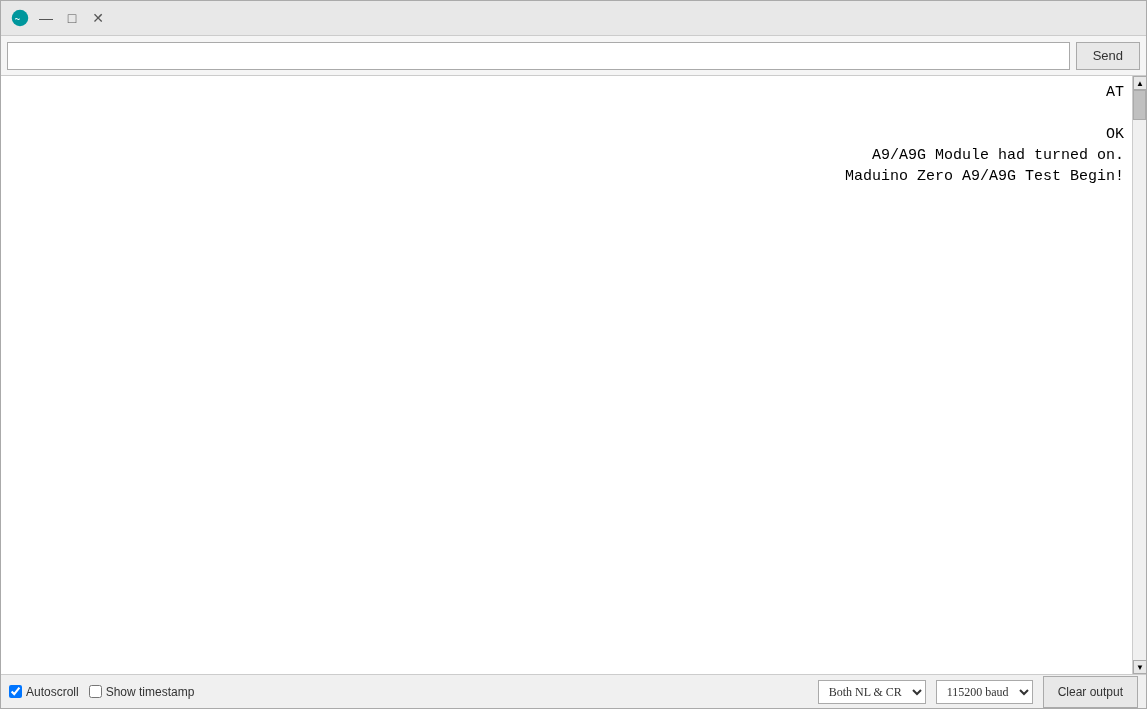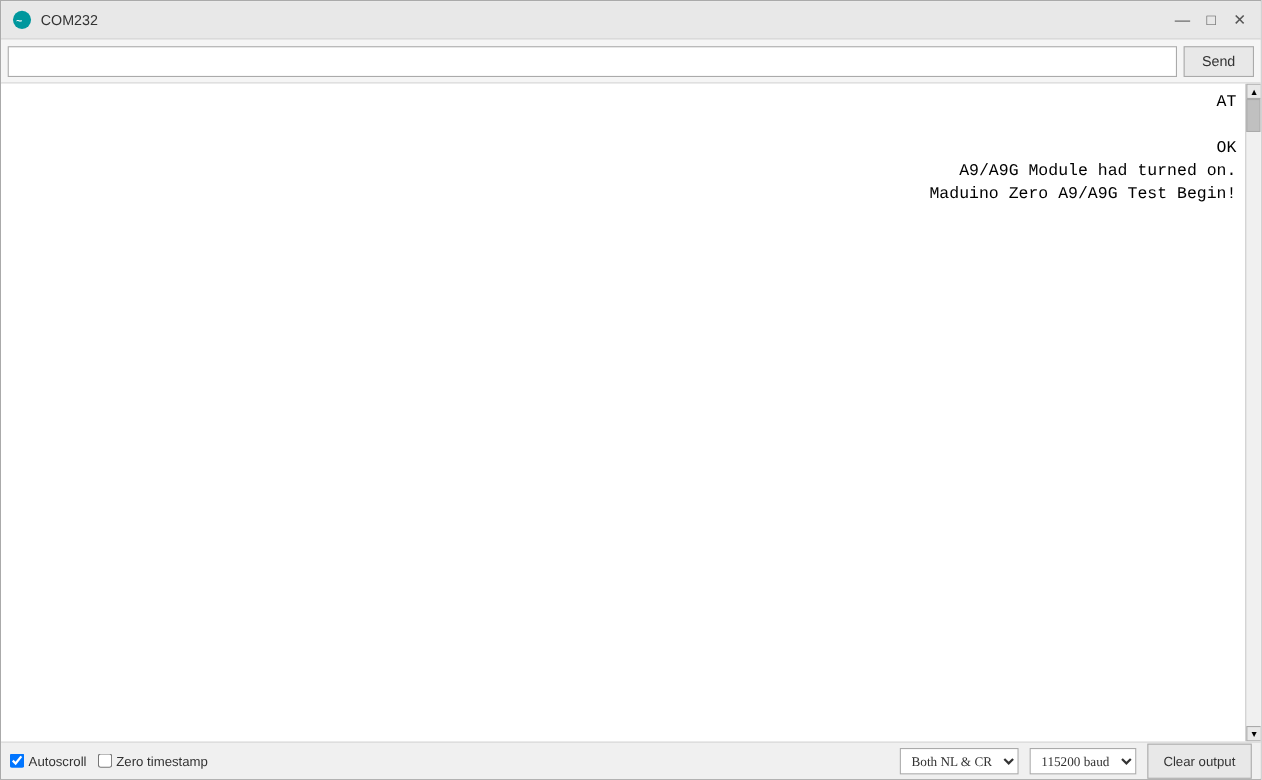--- a/index.html
+++ b/index.html
@@ -212,21 +212,20 @@
 </head>
 <body>
 
 <div class="window">
 
   <div class="title-bar">
     <svg class="arduino-logo title-bar-icon" viewBox="0 0 24 24" xmlns="http://www.w3.org/2000/svg">
       <circle cx="12" cy="12" r="11" fill="#00979D"></circle>
       <text x="5" y="17" font-size="12" fill="white" font-weight="bold">~</text>
     </svg>
-    <span class="title-bar-title">COM232</span>
     <div class="window-controls">
       <button class="window-control-btn">—</button>
       <button class="window-control-btn">□</button>
       <button class="window-control-btn">✕</button>
     </div>
   </div>
 
   <div class="toolbar">
     <input class="send-input" type="text" value="" style="">
     <button class="send-button">Send</button>
@@ -246,21 +245,21 @@
     </div>
   </div>
 
   <div class="status-bar">
     <label class="checkbox-label">
       <input type="checkbox" checked="" style="">
       <span>Autoscroll</span>
     </label>
     <label class="checkbox-label">
       <input type="checkbox" style="">
-      <span>Zero timestamp</span>
+      <span>Show timestamp</span>
     </label>
     <div class="status-spacer"></div>
     <select class="status-dropdown">
       <option>No line ending</option>
       <option>Newline</option>
       <option>Carriage return</option>
       <option selected="">Both NL &amp; CR</option>
     </select>
     <select class="status-dropdown">
       <option>300 baud</option>

